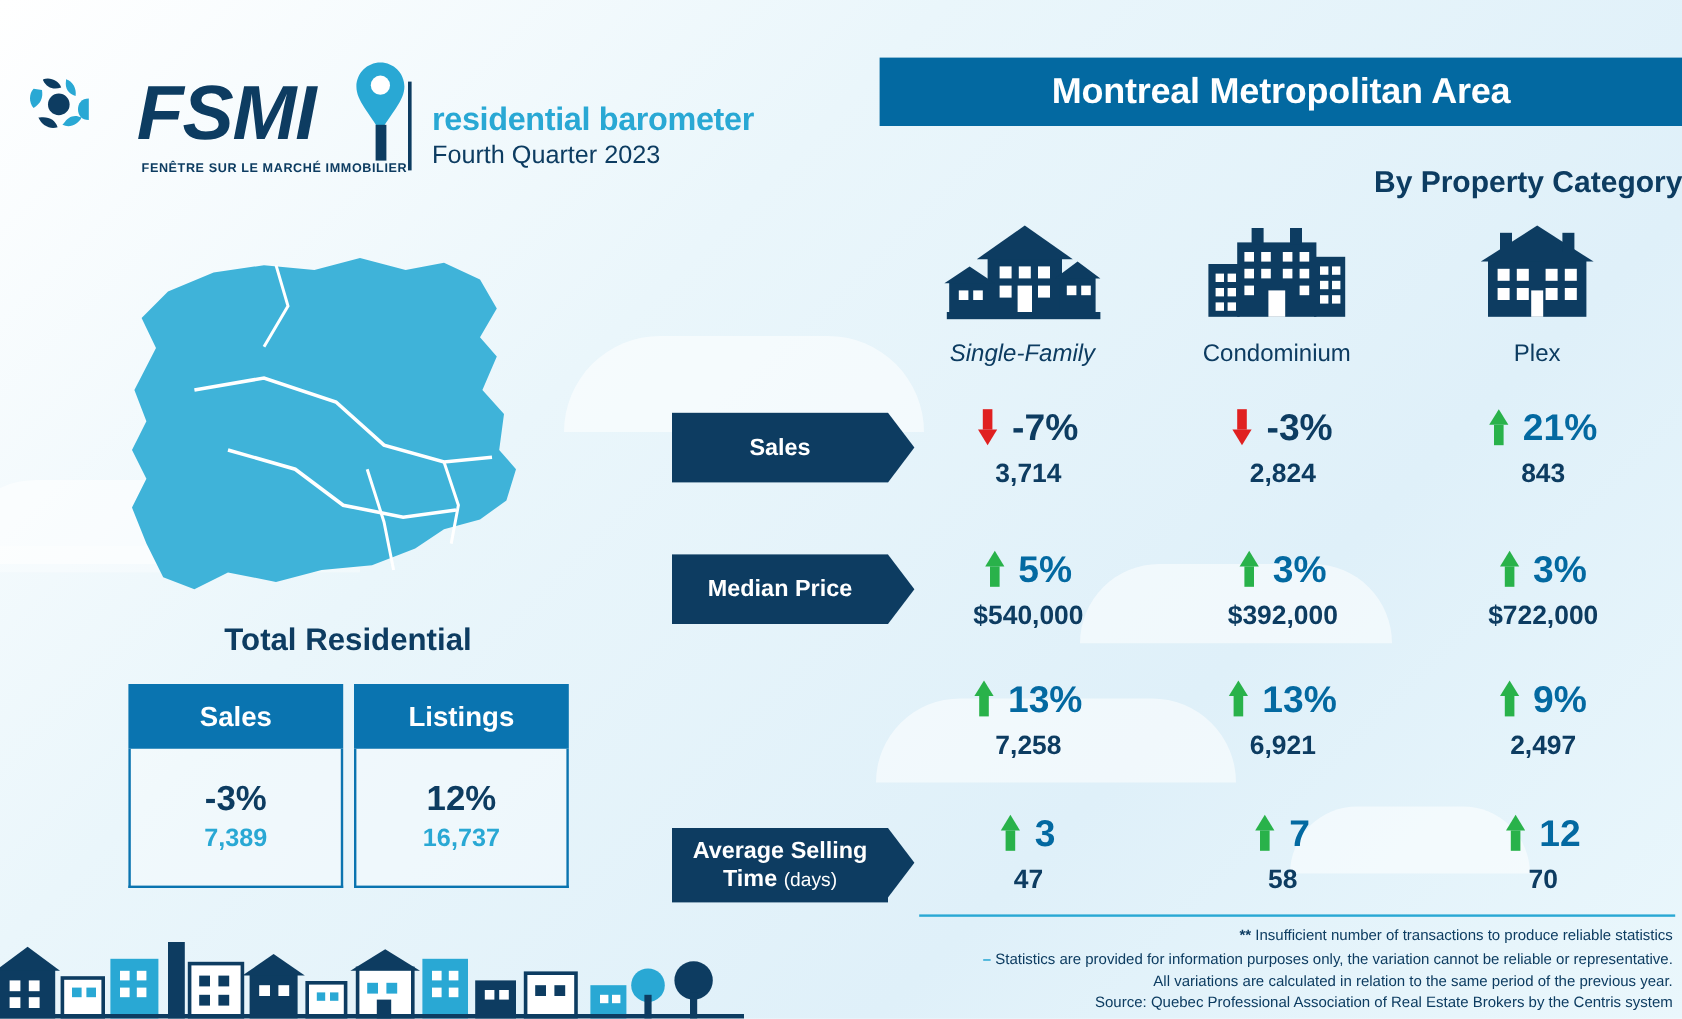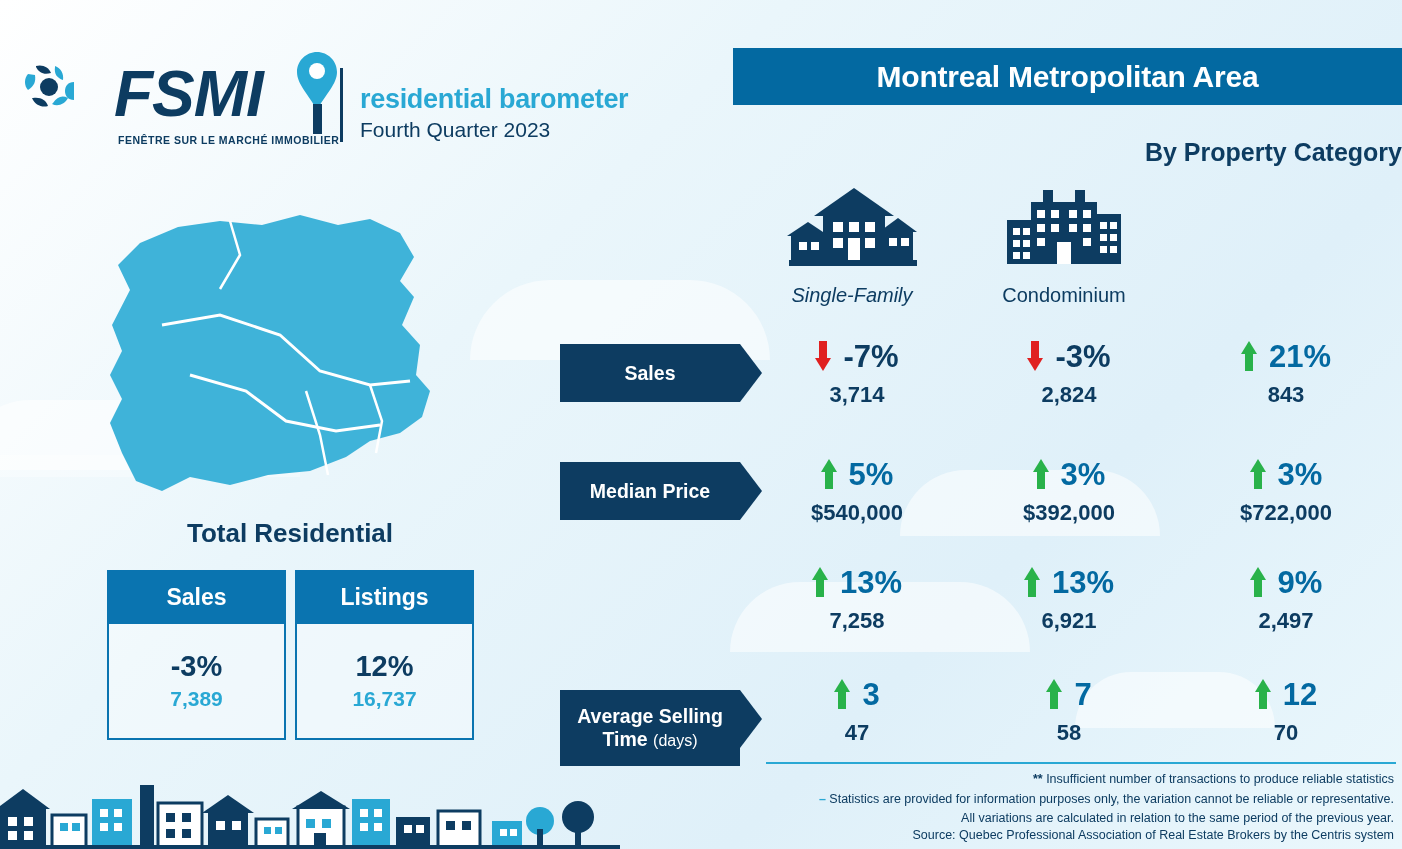--- a/index.html
+++ b/index.html
@@ -472,20 +472,40 @@
         <rect x="121" y="42" width="7" height="7" fill="#ffffff"></rect>
         <rect x="111" y="54" width="7" height="7" fill="#ffffff"></rect>
         <rect x="121" y="54" width="7" height="7" fill="#ffffff"></rect>
         <rect x="111" y="66" width="7" height="7" fill="#ffffff"></rect>
         <rect x="121" y="66" width="7" height="7" fill="#ffffff"></rect>
       </svg>
     </div>
     <div class="cat-label">Condominium</div>
   </div>
 
+  <div class="cat-head cat3">
+    <div class="cat-icon">
+      <svg viewBox="0 0 150 96" width="150" height="96">
+        <rect x="34" y="36" width="82" height="48" fill="#0d3c61"></rect>
+        <polygon points="75,8 122,38 28,38" fill="#0d3c61"></polygon>
+        <rect x="44" y="14" width="10" height="16" fill="#0d3c61"></rect>
+        <rect x="96" y="14" width="10" height="16" fill="#0d3c61"></rect>
+        <rect x="42" y="44" width="10" height="10" fill="#ffffff"></rect>
+        <rect x="58" y="44" width="10" height="10" fill="#ffffff"></rect>
+        <rect x="82" y="44" width="10" height="10" fill="#ffffff"></rect>
+        <rect x="98" y="44" width="10" height="10" fill="#ffffff"></rect>
+        <rect x="42" y="60" width="10" height="10" fill="#ffffff"></rect>
+        <rect x="58" y="60" width="10" height="10" fill="#ffffff"></rect>
+        <rect x="82" y="60" width="10" height="10" fill="#ffffff"></rect>
+        <rect x="98" y="60" width="10" height="10" fill="#ffffff"></rect>
+        <rect x="70" y="62" width="10" height="22" fill="#ffffff"></rect>
+      </svg>
+    </div>
+    <div class="cat-label">Plex</div>
+  </div>
 
   <div class="row-label" style="top:344px;">
     <span>Sales</span>
   </div>
   <div class="cell" style="left:752px;top:334px;">
     <div class="cell-top">
       <div class="arrow-down"></div>
       <div class="pct neg">-7%</div>
     </div>
     <div class="val">3,714</div>
@@ -545,21 +565,21 @@
     <div class="val">6,921</div>
   </div>
   <div class="cell" style="left:1181px;top:560px;">
     <div class="cell-top">
       <div class="arrow-up"></div>
       <div class="pct">9%</div>
     </div>
     <div class="val">2,497</div>
   </div>
 
-  <div class="row-label" style="top:690px;height:76px;">
+  <div class="row-label" style="top:690px;height:62px;">
     <span>
       <span>Average Selling Time</span>
       <span class="unit">(days)</span>
     </span>
   </div>
   <div class="cell" style="left:752px;top:672px;">
     <div class="cell-top">
       <div class="arrow-up"></div>
       <div class="pct">3</div>
     </div>

